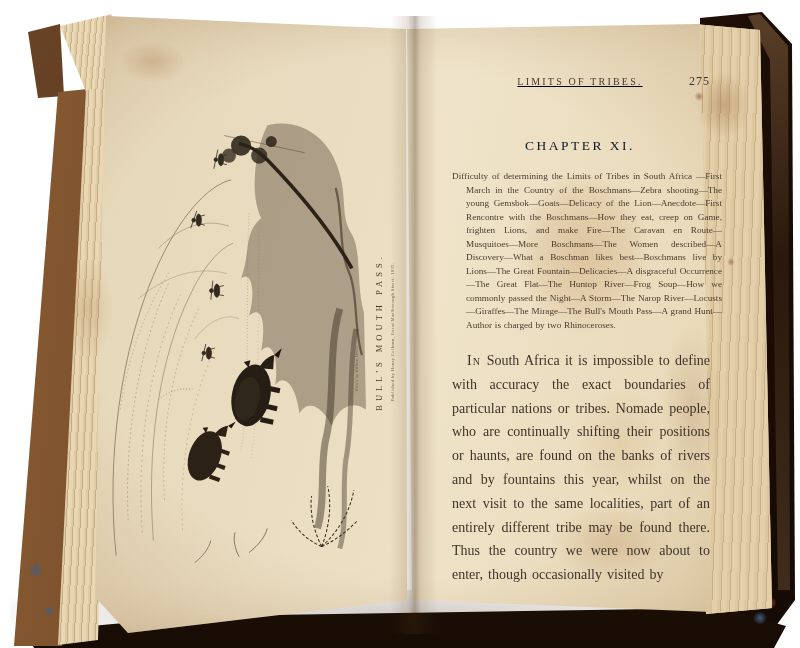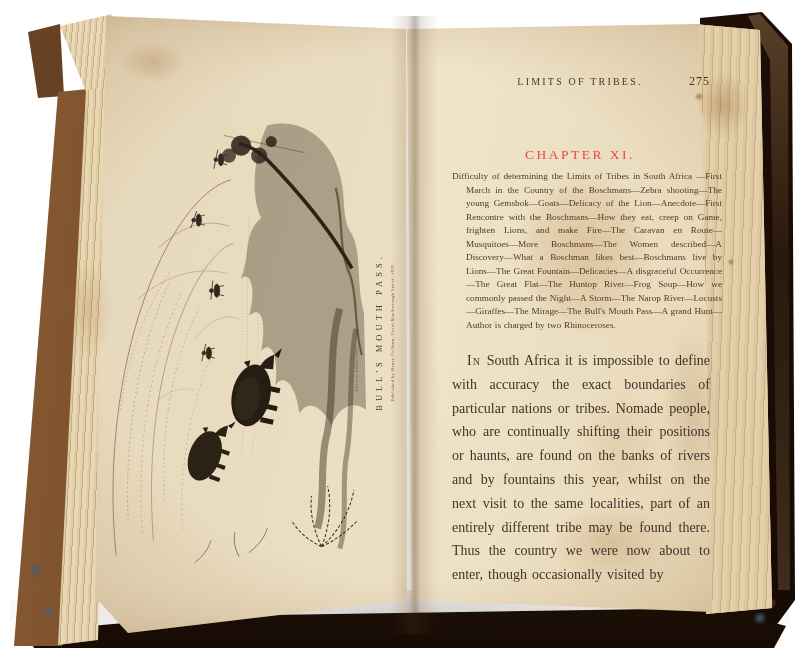--- a/index.html
+++ b/index.html
@@ -58,25 +58,25 @@
   .stain{position:absolute;border-radius:50%;}
   #st1{left:498px;top:148px;width:170px;height:210px;background:radial-gradient(closest-side,rgba(178,120,58,.26),rgba(178,120,58,.12) 55%,transparent 78%);}
   #st2{left:688px;top:60px;width:70px;height:90px;background:radial-gradient(closest-side,rgba(150,88,38,.34),transparent 75%);}
   #st3{left:530px;top:492px;width:160px;height:100px;background:radial-gradient(closest-side,rgba(168,112,56,.24),transparent 75%);}
   #st4{left:108px;top:34px;width:90px;height:56px;background:radial-gradient(closest-side,rgba(160,100,48,.26),transparent 75%);}
   #st5{left:52px;top:240px;width:70px;height:140px;background:radial-gradient(closest-side,rgba(150,95,48,.2),transparent 75%);}
   #st6{left:652px;top:300px;width:80px;height:220px;background:radial-gradient(closest-side,rgba(140,85,40,.18),transparent 78%);}
   #st7{left:694px;top:92px;width:10px;height:9px;background:radial-gradient(circle,rgba(120,60,20,.55),transparent 70%);}
   #st8{left:727px;top:258px;width:8px;height:8px;background:radial-gradient(circle,rgba(120,60,20,.5),transparent 70%);}
   #st9{left:560px;top:368px;width:120px;height:150px;background:radial-gradient(closest-side,rgba(180,125,65,.14),transparent 75%);}
-  #header-row{position:absolute;left:450px;top:76px;width:260px;height:16px;}
+  #header-row{position:absolute;left:450px;top:76px;width:260px;height:16px;text-decoration:underline;}
   #running-header{display:block;text-align:center;font-size:10px;letter-spacing:2.2px;color:#473a2e;}
   #page-number{position:absolute;right:0;top:-2px;font-size:12px;letter-spacing:1px;color:#42362b;}
-  #chapter-heading{position:absolute;left:450px;top:147px;width:260px;text-align:center;
-    font-size:13.5px;letter-spacing:2.5px;color:#ef4444;}
+  #chapter-heading{position:absolute;left:450px;top:138px;width:260px;text-align:center;
+    font-size:13.5px;letter-spacing:2.5px;color:#0f172a;}
   #chapter-summary{position:absolute;left:452px;top:170px;width:256px;
     font-size:9.2px;line-height:13.55px;text-align:justify;color:#4a3c2e;
     padding-left:14px;text-indent:-14px;word-spacing:.5px;}
   #body-paragraph{position:absolute;left:452px;top:349px;width:258px;
     font-size:14px;line-height:23.8px;text-align:justify;color:#3f332a;
     text-indent:15px;word-spacing:1.6px;}
   .lead-word{font-variant:small-caps;letter-spacing:1.2px;}
 
   
   #plate{position:absolute;left:98px;top:96px;width:272px;height:486px;}

